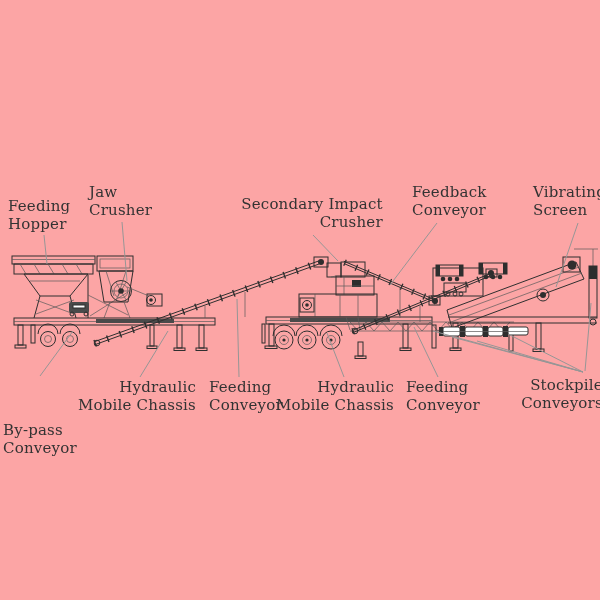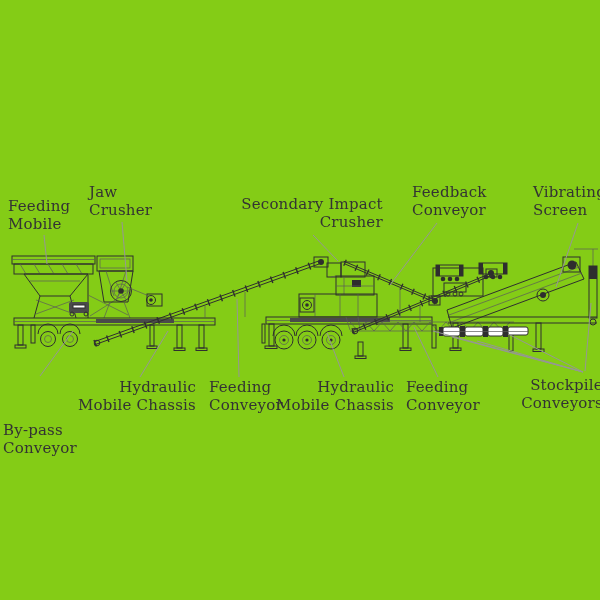--- a/index.html
+++ b/index.html
@@ -1,16 +1,16 @@
 <!DOCTYPE html>
 <html><head>
 <meta charset="utf-8">
 <style>
   html,body{margin:0;padding:0;background:#fff;}
-  #canvas{position:relative;width:600px;height:600px;background:#84cc16;overflow:hidden;
+  #canvas{position:relative;width:600px;height:600px;background:#fca5a5;overflow:hidden;
           font-family:"DejaVu Serif",serif;}
   #art{position:absolute;left:0;top:0;}
   .lbl{position:absolute;color:#333;font-size:15px;line-height:18px;white-space:nowrap;
        letter-spacing:0.2px;}
   .lbl span{display:block;}
   .ctr{transform:translateX(-50%);text-align:right;}
   
   .ln{stroke:#2f2f2f;fill:none;stroke-width:1;}
   .lt{stroke:#5a5a5a;fill:none;stroke-width:0.7;}
   .dk{fill:#2e2e2e;stroke:none;}
@@ -265,21 +265,21 @@
         <line class="lead" x1="583" y1="372" x2="452" y2="337"></line>
         <line class="lead" x1="583" y1="372" x2="477" y2="341"></line>
         <line class="lead" x1="583" y1="372" x2="508" y2="334"></line>
         <line class="lead" x1="585" y1="371" x2="591" y2="303"></line>
       </g>
     </g>
   </svg>
 
   <div class="lbl" style="left:8px;top:197px;">
     <span>Feeding</span>
-    <span>Mobile</span>
+    <span>Hopper</span>
   </div>
 
   <div class="lbl" style="left:89px;top:183px;">
     <span>Jaw</span>
     <span>Crusher</span>
   </div>
 
   <div class="lbl ctr" style="left:312px;top:195px;">
     <span>Secondary Impact</span>
     <span>Crusher</span>

